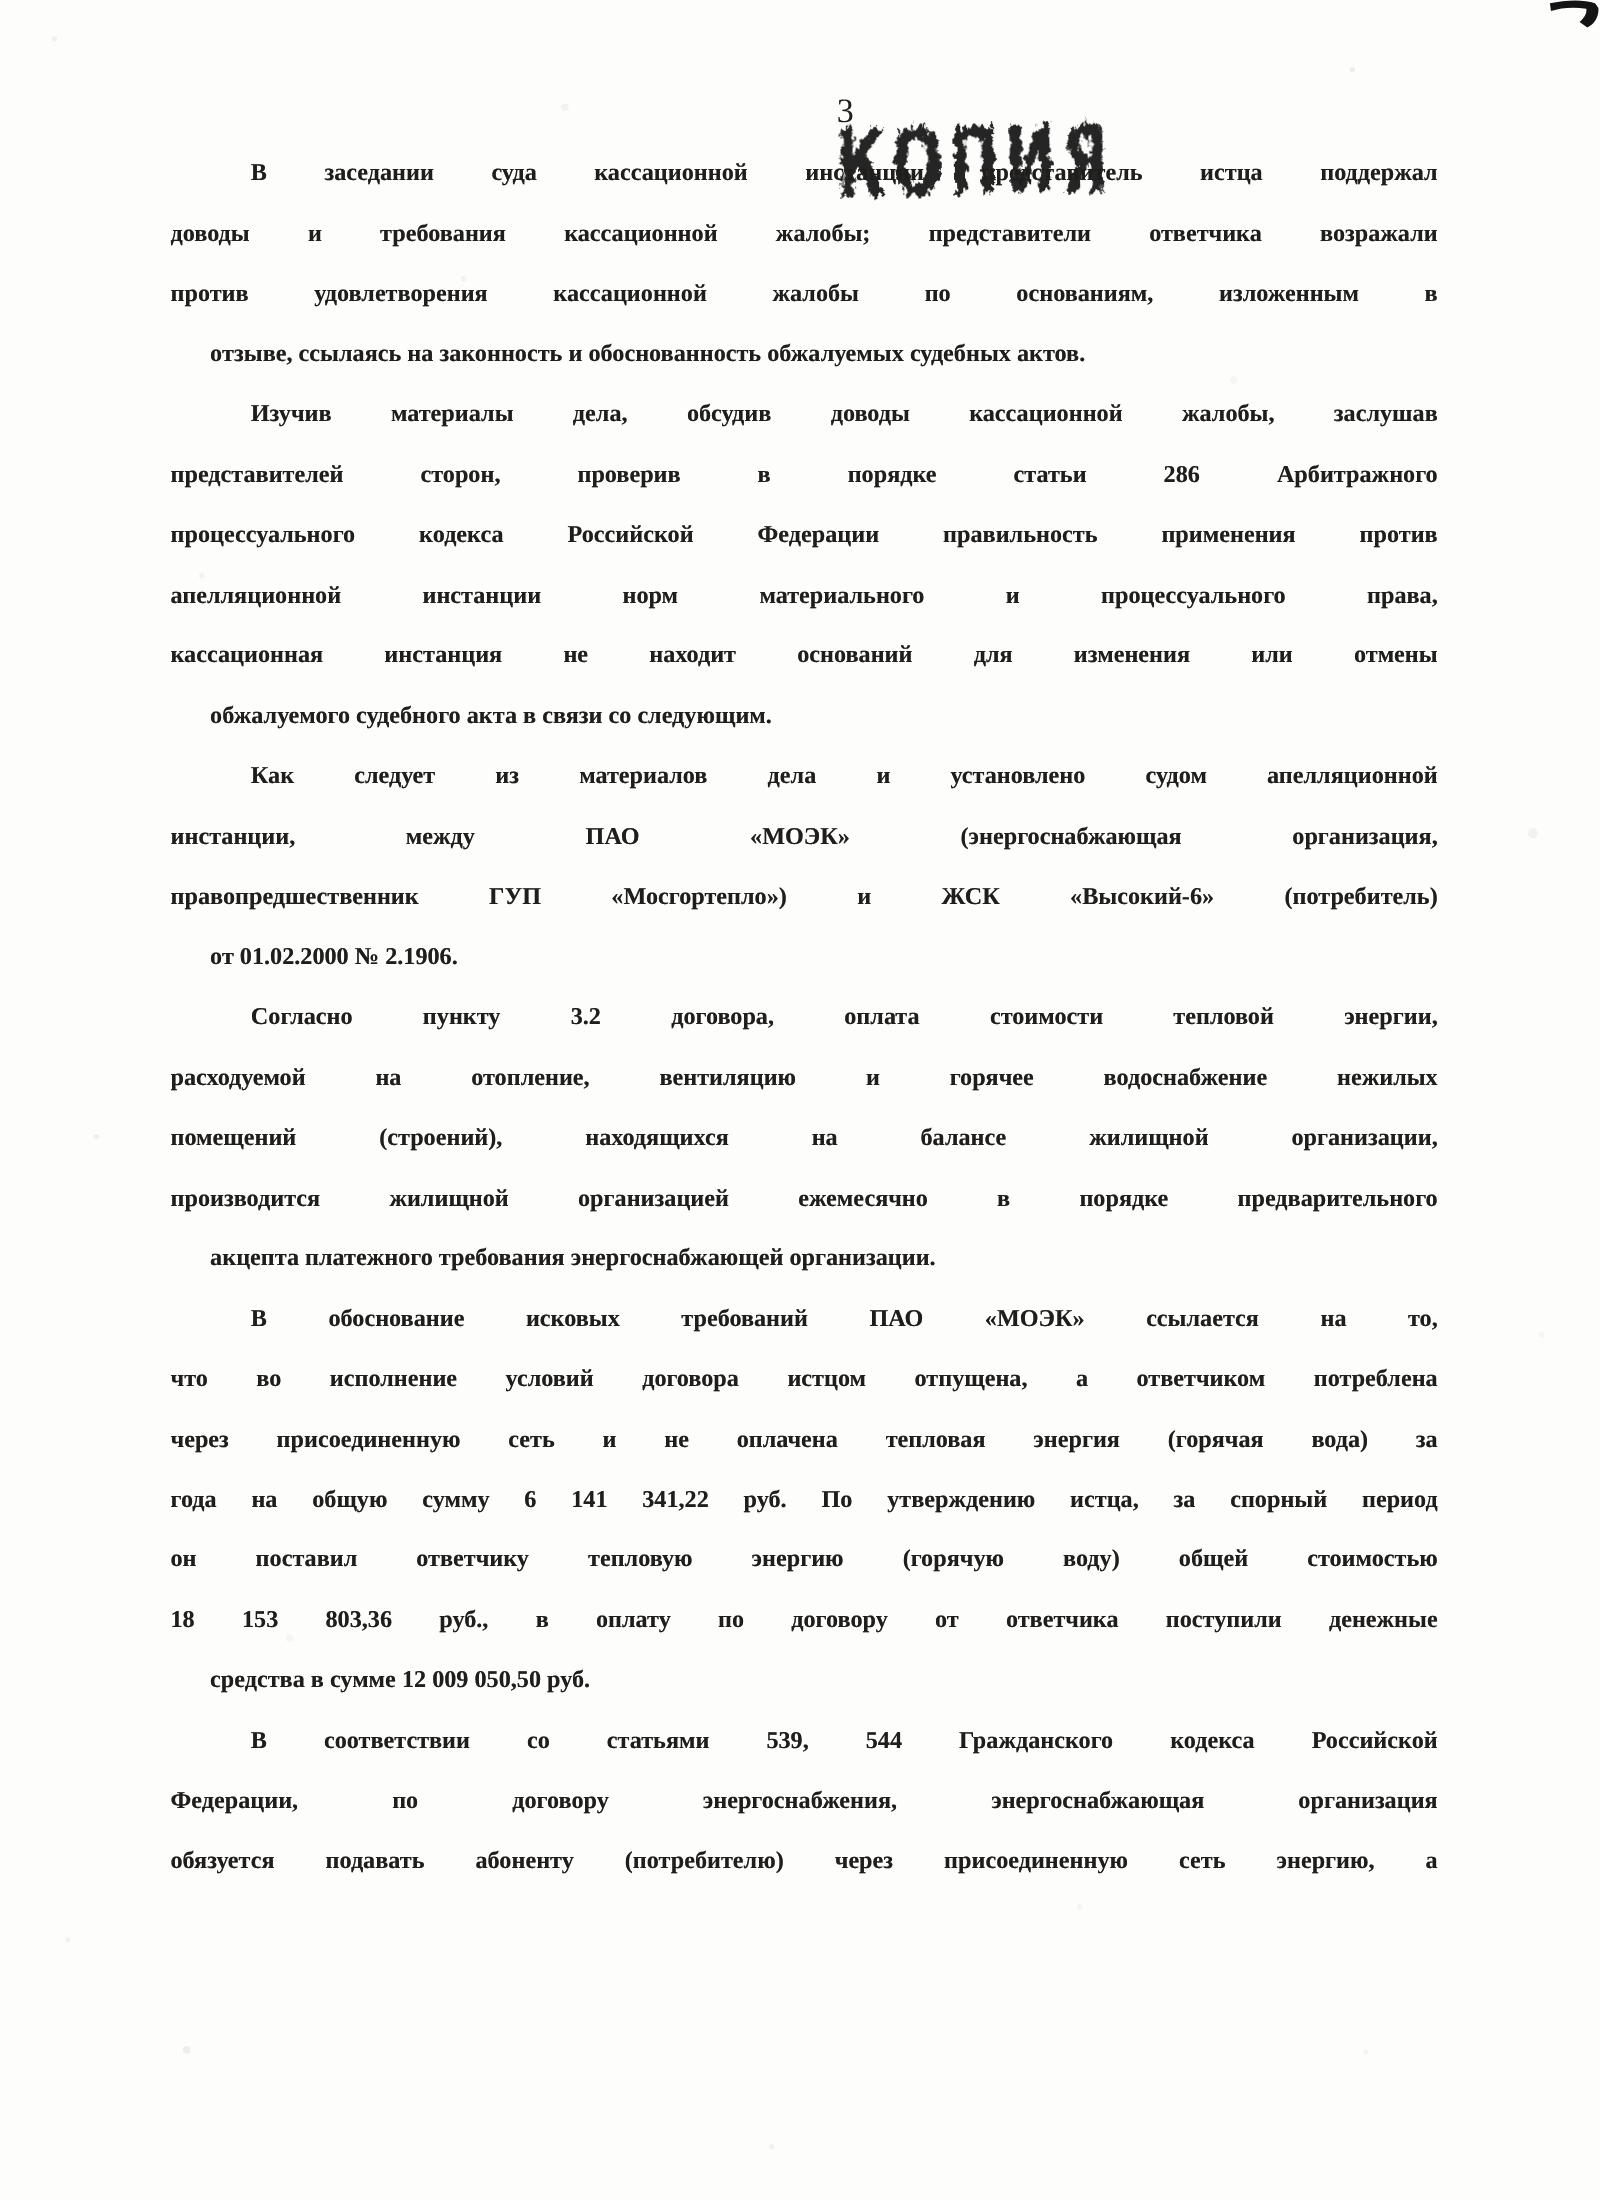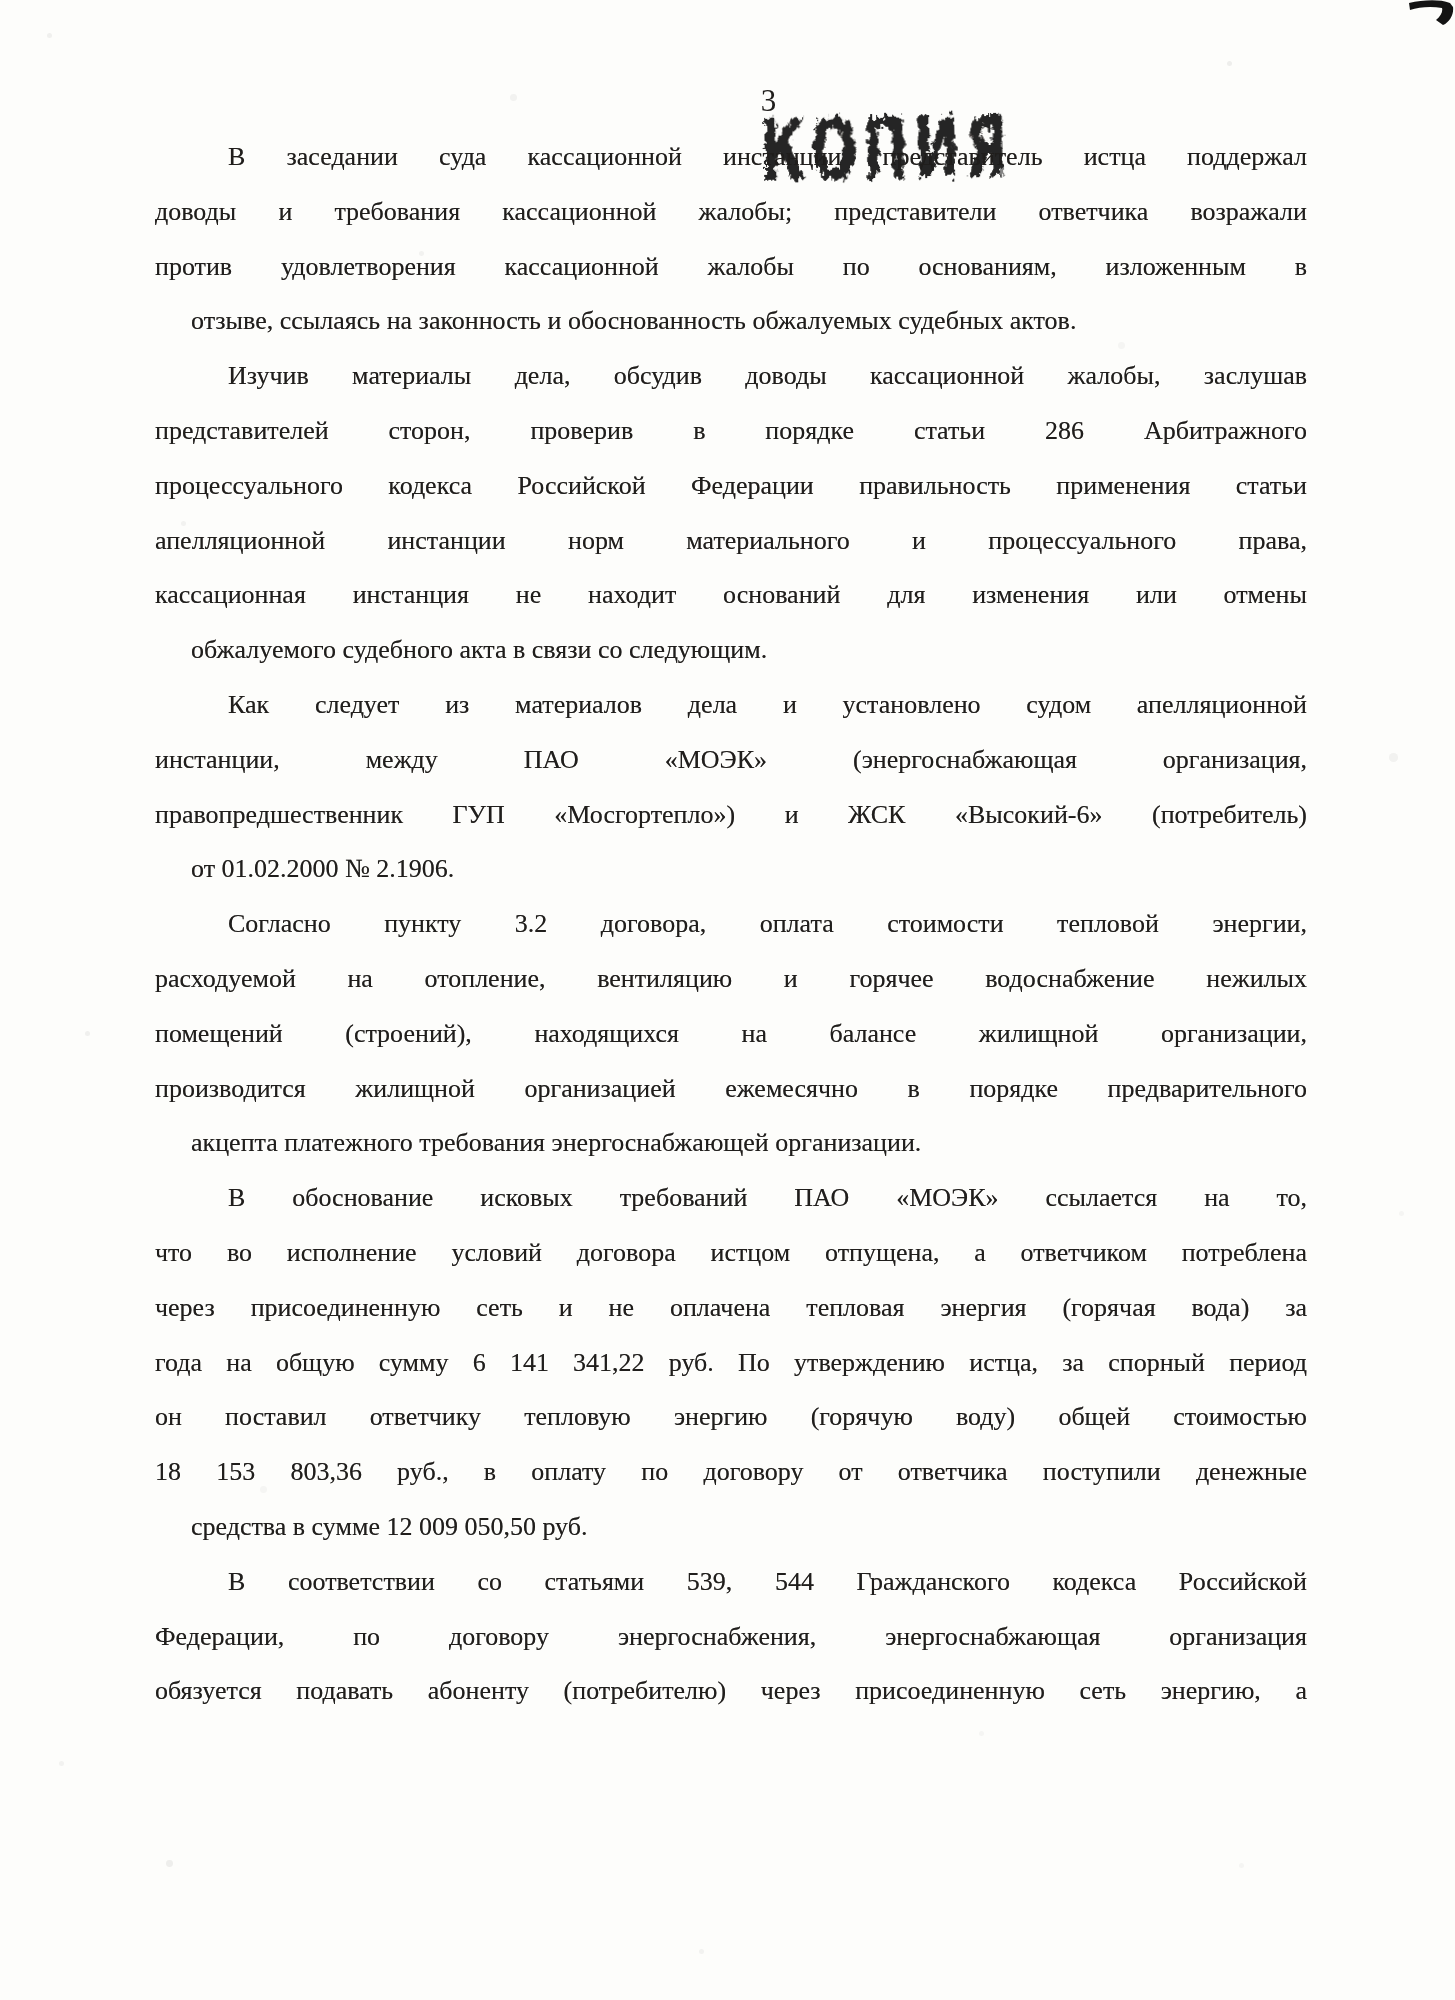--- a/index.html
+++ b/index.html
@@ -8,22 +8,23 @@
     background:var(--paper,#fdfdfb);
     font-family:"Liberation Serif",serif;
   }
   .page-number{
     position:absolute;top:84px;left:744px;width:50px;
     font-size:31px;line-height:34px;color:var(--ink,#201e1c);
     text-align:center;letter-spacing:1px;
   }
   .doc{
     position:absolute;left:155px;top:130px;width:1152px;
-    color:var(--ink,#201e1c);font-size:26px;
+    color:var(--ink,#201e1c);font-size:22px;
     text-shadow:0 0 0.4px rgba(20,18,16,0.55);
+    font-weight:bold;
   }
   .line{
     height:54.8px;line-height:54.8px;overflow:hidden;
     text-align:justify;text-align-last:justify;
   }
   .line.first{text-indent:73px;}
   .line.end{text-align-last:left;margin-left:36px;}
   .stamp{
     position:absolute;left:760px;top:109px;
     font-family:"DejaVu Sans",sans-serif;
@@ -76,21 +77,21 @@
 
 <div class="stamp">КОПИЯ</div>
 
 <div class="doc">
     <div class="line first">В заседании суда кассационной инстанции представитель истца поддержал</div>
     <div class="line">доводы и требования кассационной жалобы; представители ответчика возражали</div>
     <div class="line">против удовлетворения кассационной жалобы по основаниям, изложенным в</div>
     <div class="line end">отзыве, ссылаясь на законность и обоснованность обжалуемых судебных актов.</div>
     <div class="line first">Изучив материалы дела, обсудив доводы кассационной жалобы, заслушав</div>
     <div class="line">представителей сторон, проверив в порядке статьи 286 Арбитражного</div>
-    <div class="line">процессуального кодекса Российской Федерации правильность применения статьи</div>
+    <div class="line">процессуального кодекса Российской Федерации правильность применения против</div>
     <div class="line">апелляционной инстанции норм материального и процессуального права,</div>
     <div class="line">кассационная инстанция не находит оснований для изменения или отмены</div>
     <div class="line end">обжалуемого судебного акта в связи со следующим.</div>
     <div class="line first">Как следует из материалов дела и установлено судом апелляционной</div>
     <div class="line">инстанции, между ПАО «МОЭК» (энергоснабжающая организация,</div>
     <div class="line">правопредшественник ГУП «Мосгортепло») и ЖСК «Высокий-6» (потребитель)</div>
     <div class="line end">от 01.02.2000 № 2.1906.</div>
     <div class="line first">Согласно пункту 3.2 договора, оплата стоимости тепловой энергии,</div>
     <div class="line">расходуемой на отопление, вентиляцию и горячее водоснабжение нежилых</div>
     <div class="line">помещений (строений), находящихся на балансе жилищной организации,</div>

